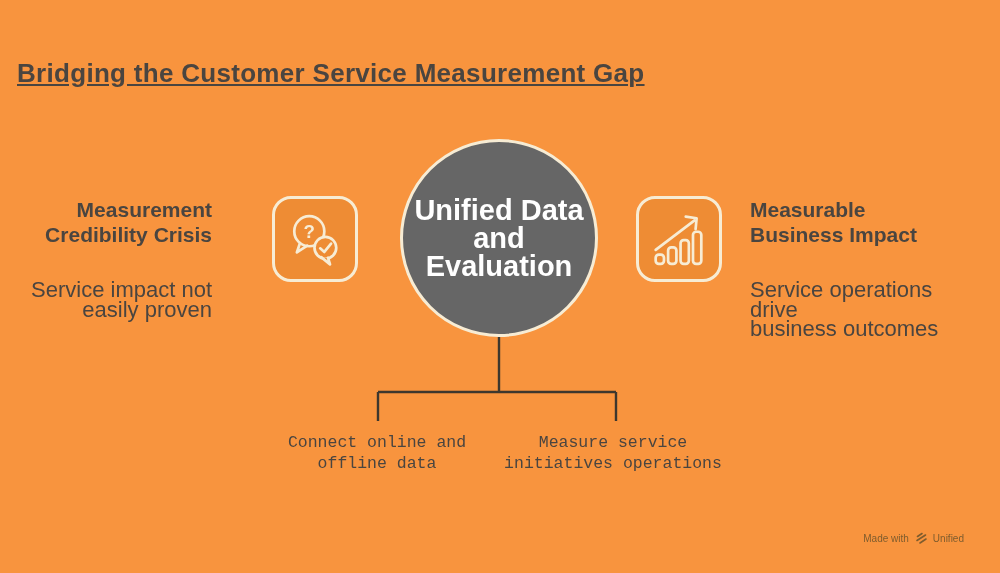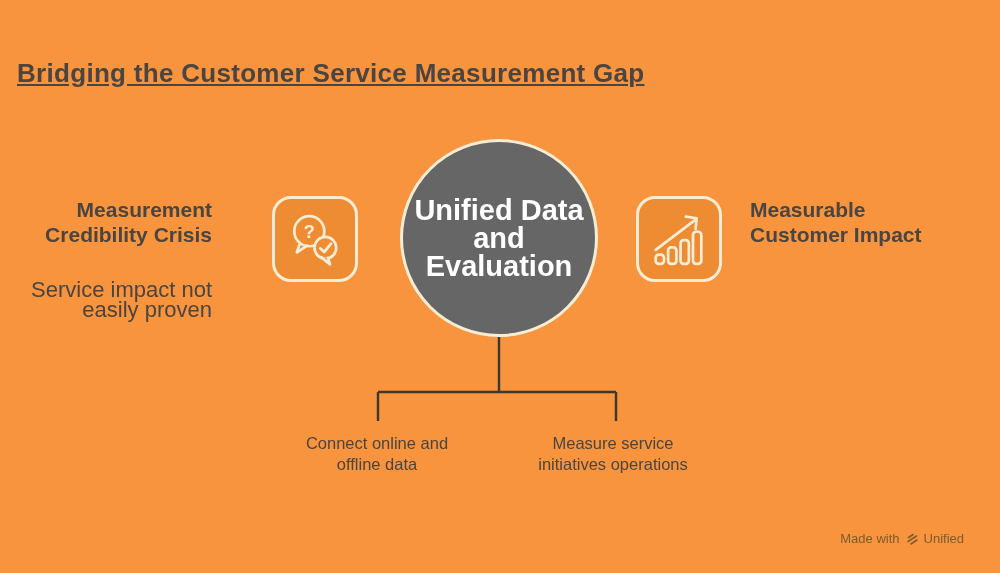--- a/index.html
+++ b/index.html
@@ -38,27 +38,27 @@
     background:var(--circle_fill);border:3px solid var(--cream);border-radius:50%;
     display:flex;align-items:center;justify-content:center;
   }
   .center-circle .label{
     color:var(--white);font-size:29px;font-weight:bold;text-align:center;
     line-height:28px;white-space:pre-line;
   }
   .connector{position:absolute;left:0;top:0;pointer-events:none;}
   .branch-label{
     position:absolute;top:433px;width:220px;text-align:center;
-    font-size:16.5px;color:var(--text_dark);line-height:20.5px;white-space:pre-line;
+    font-size:16.5px;color:var(--text_dark);line-height:20.5px;white-space:pre-line;font-family:Liberation Mono, monospace;
   }
   .branch-label.first{left:267px;}
   .branch-label.second{left:503px;}
   .credit{
     position:absolute;top:531px;right:36px;display:flex;align-items:center;gap:5px;
-    font-size:13px;color:var(--credit);
+    font-size:10px;color:var(--credit);
   }
   svg{display:block;}
 </style>
 </head>
 <body>
 
 <div class="canvas">
 
   <div class="title">Bridging the Customer Service Measurement Gap</div>
 
@@ -95,21 +95,23 @@
         <rect x="4.5" y="42" width="8" height="9" rx="3"></rect>
         <rect x="16.5" y="35" width="8" height="16" rx="3"></rect>
         <rect x="28.5" y="28" width="8" height="23" rx="3"></rect>
         <rect x="40.5" y="20" width="8" height="31" rx="3"></rect>
       </svg>
     </span>
   </div>
 
   <div class="side-block right-block">
     <div class="heading">Measurable
-Customer Impact</div>
+Business Impact</div>
+    <div class="desc">Service operations drive
+business outcomes</div>
   </div>
 
   <svg class="connector" width="1000" height="573">
     <path d="M499 337 L499 392 M378 392 L616 392 M378 392 L378 421 M616 392 L616 421" stroke="#3D372E" stroke-width="2.4" fill="none"></path>
   </svg>
 
   <div class="branch-label first">Connect online and
 offline data</div>
   <div class="branch-label second">Measure service
 initiatives operations</div>

